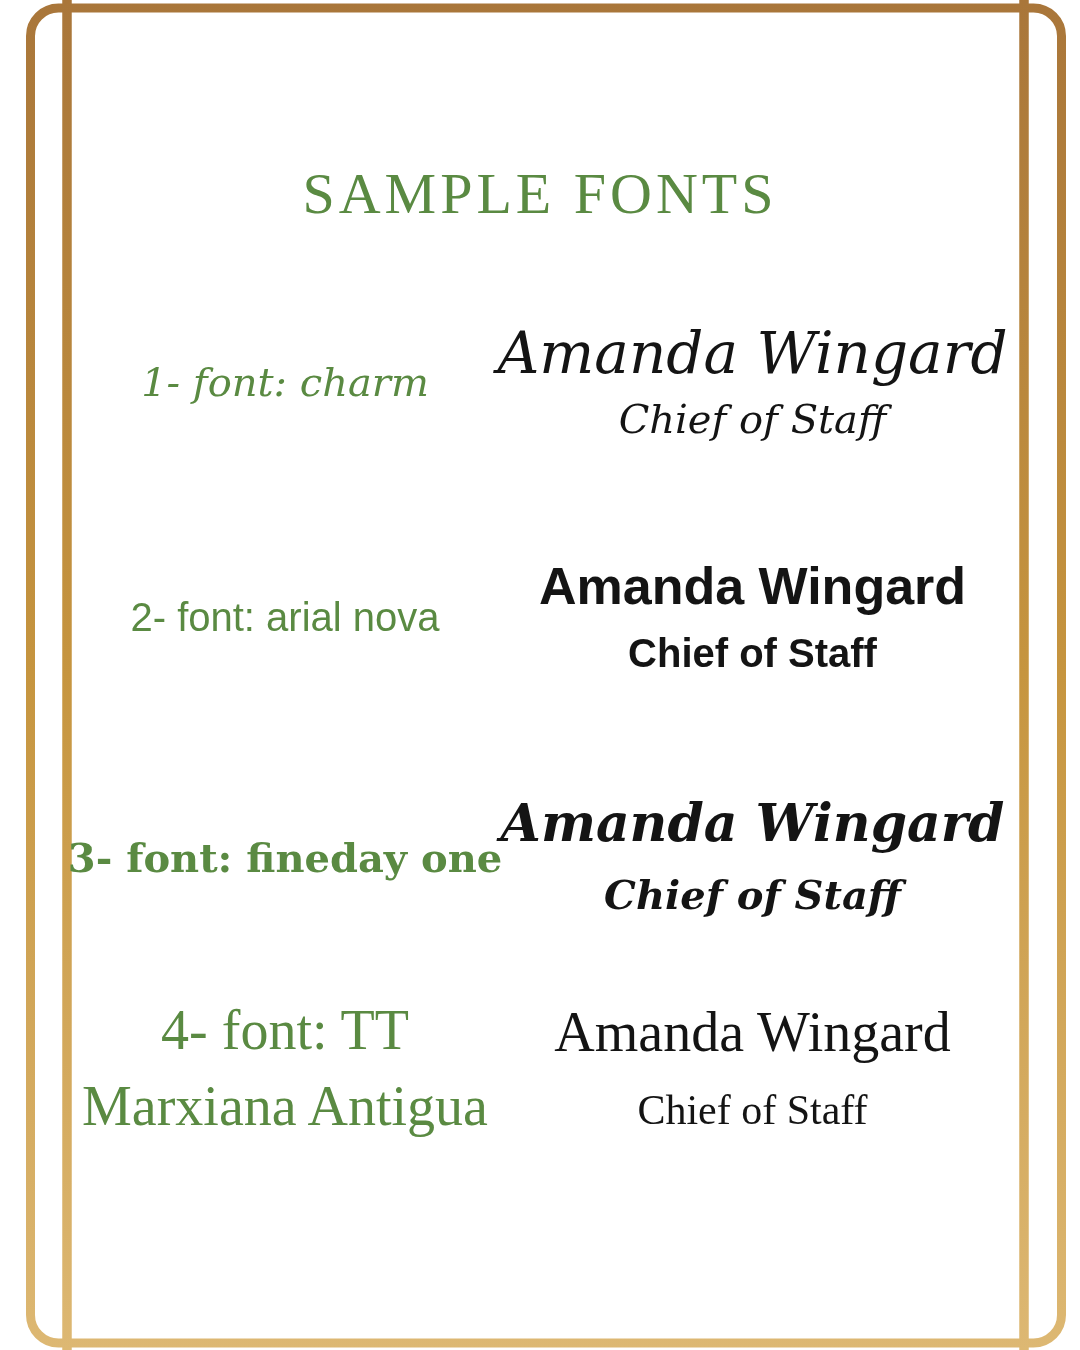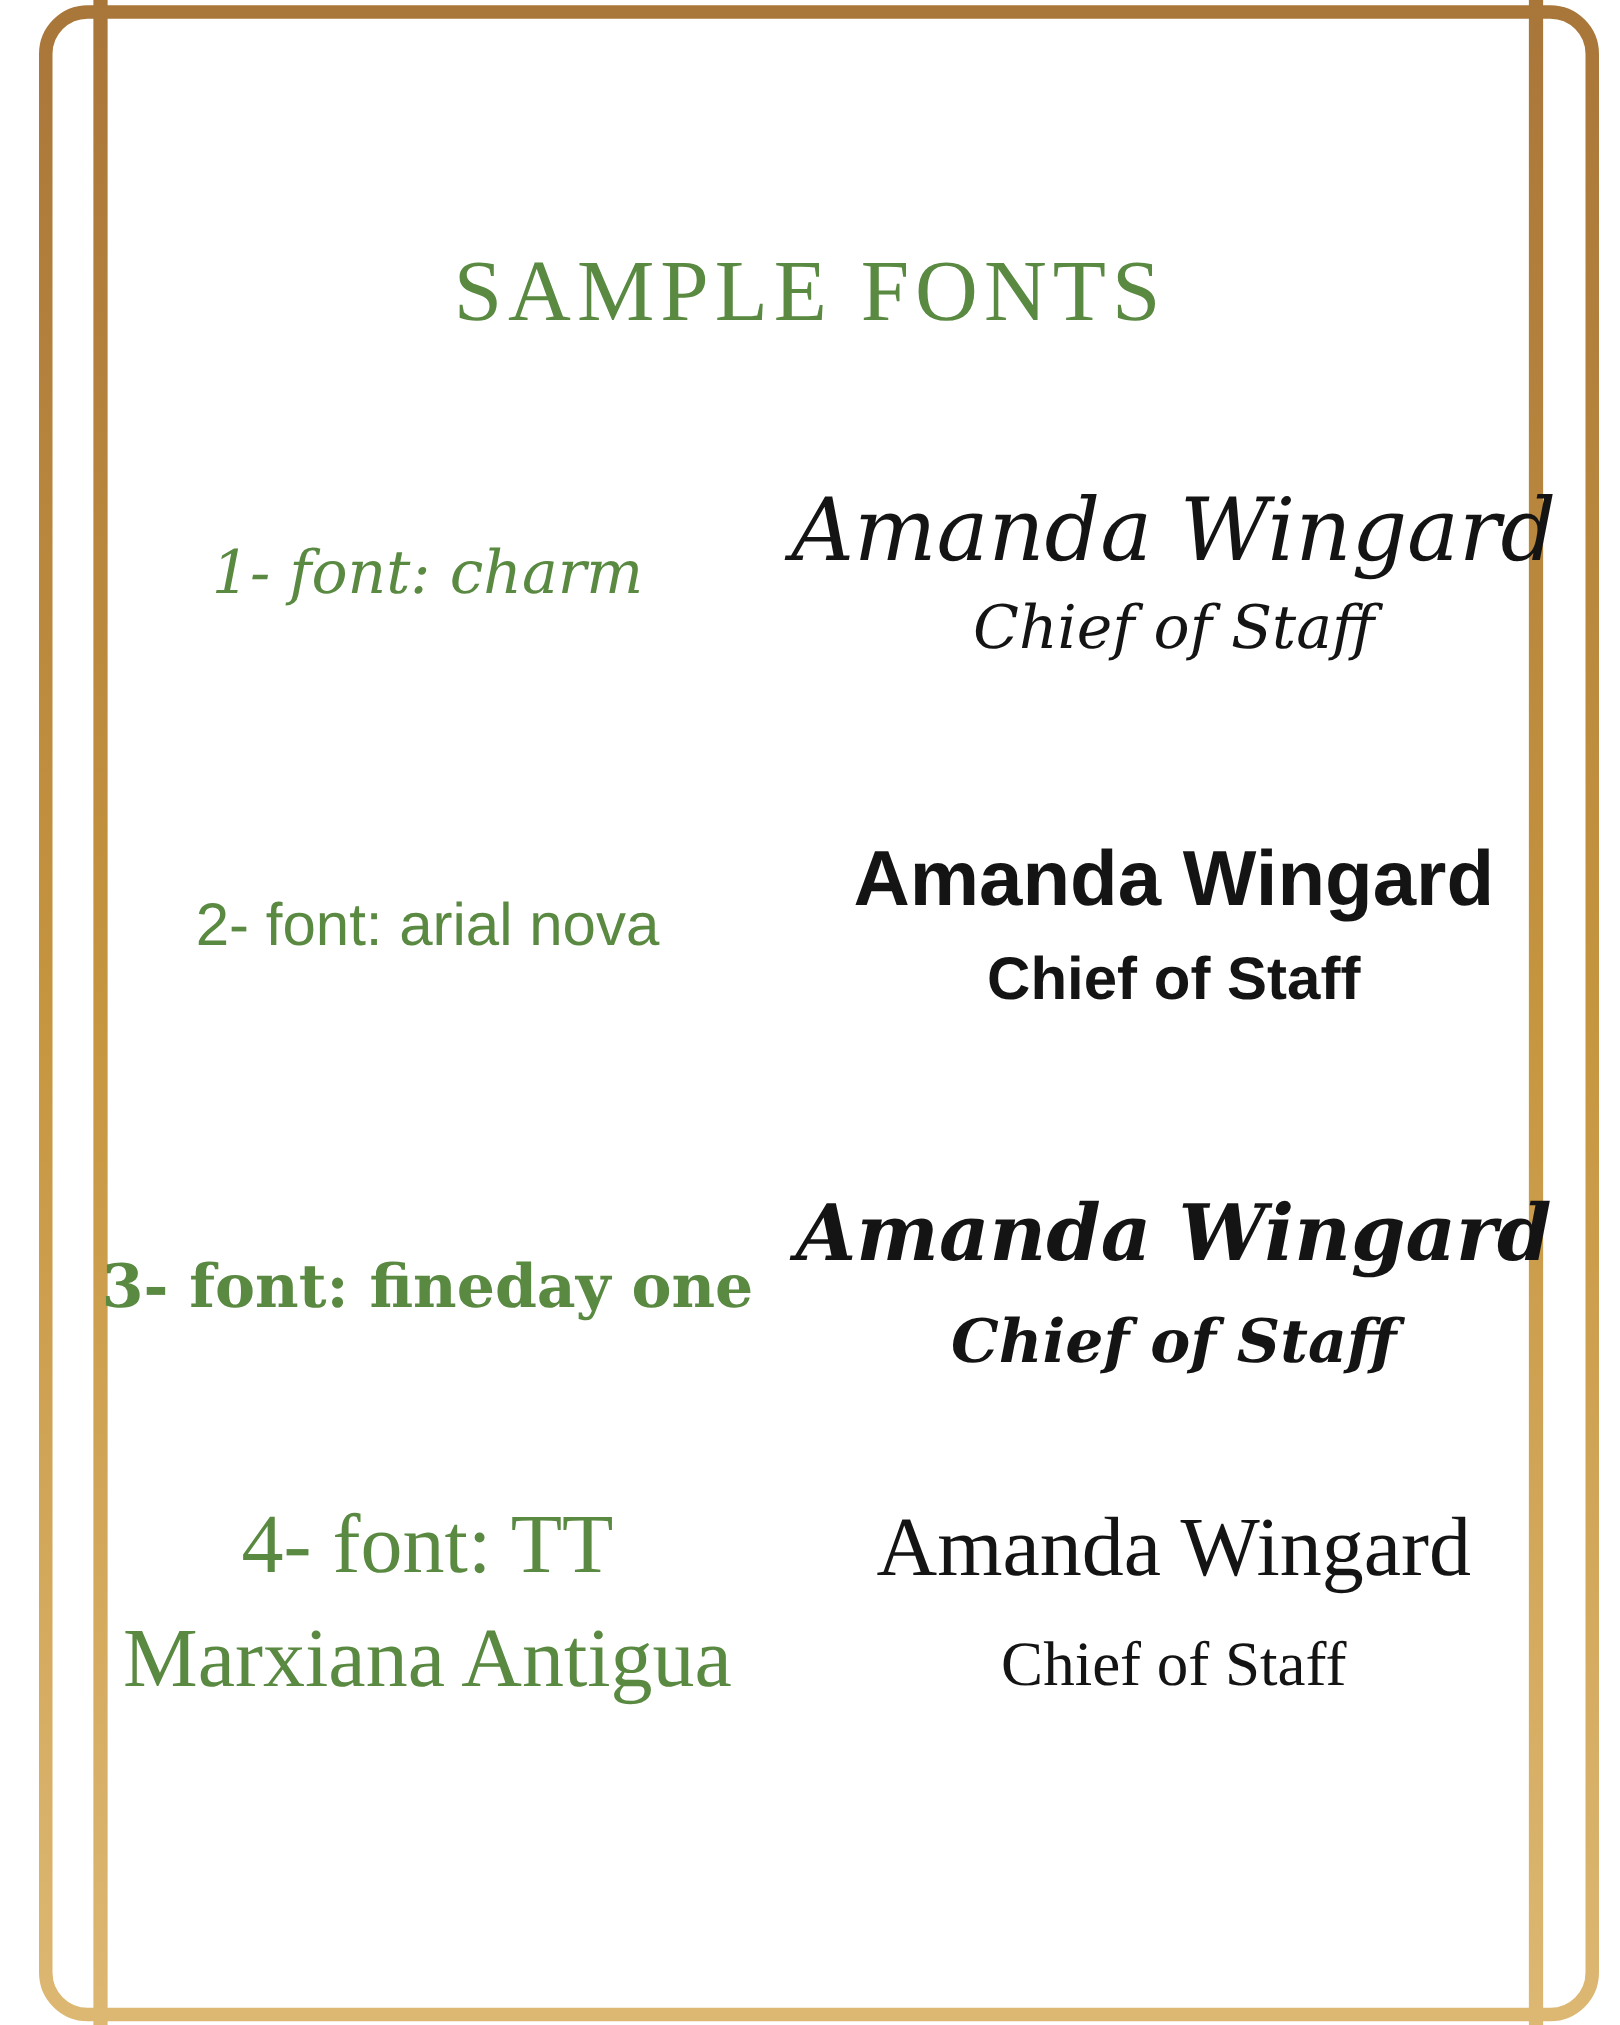--- a/index.html
+++ b/index.html
@@ -38,21 +38,20 @@
     font-weight: 400;
     letter-spacing: 4px;
     color: var(--green);
     white-space: nowrap;
   }
   .row {
     position: absolute;
     left: 65px;
     width: 950px;
     display: flex;
-    justify-content: space-between;
   }
   .row-1 { top: 298px; height: 168px; }
   .row-2 { top: 550px; height: 135px; }
   .row-3 { top: 782px; height: 150px; }
   .row-4 { top: 998px; height: 142px; }
   .col-label {
     width: 440px;
     display: flex;
     align-items: center;
     justify-content: center;

